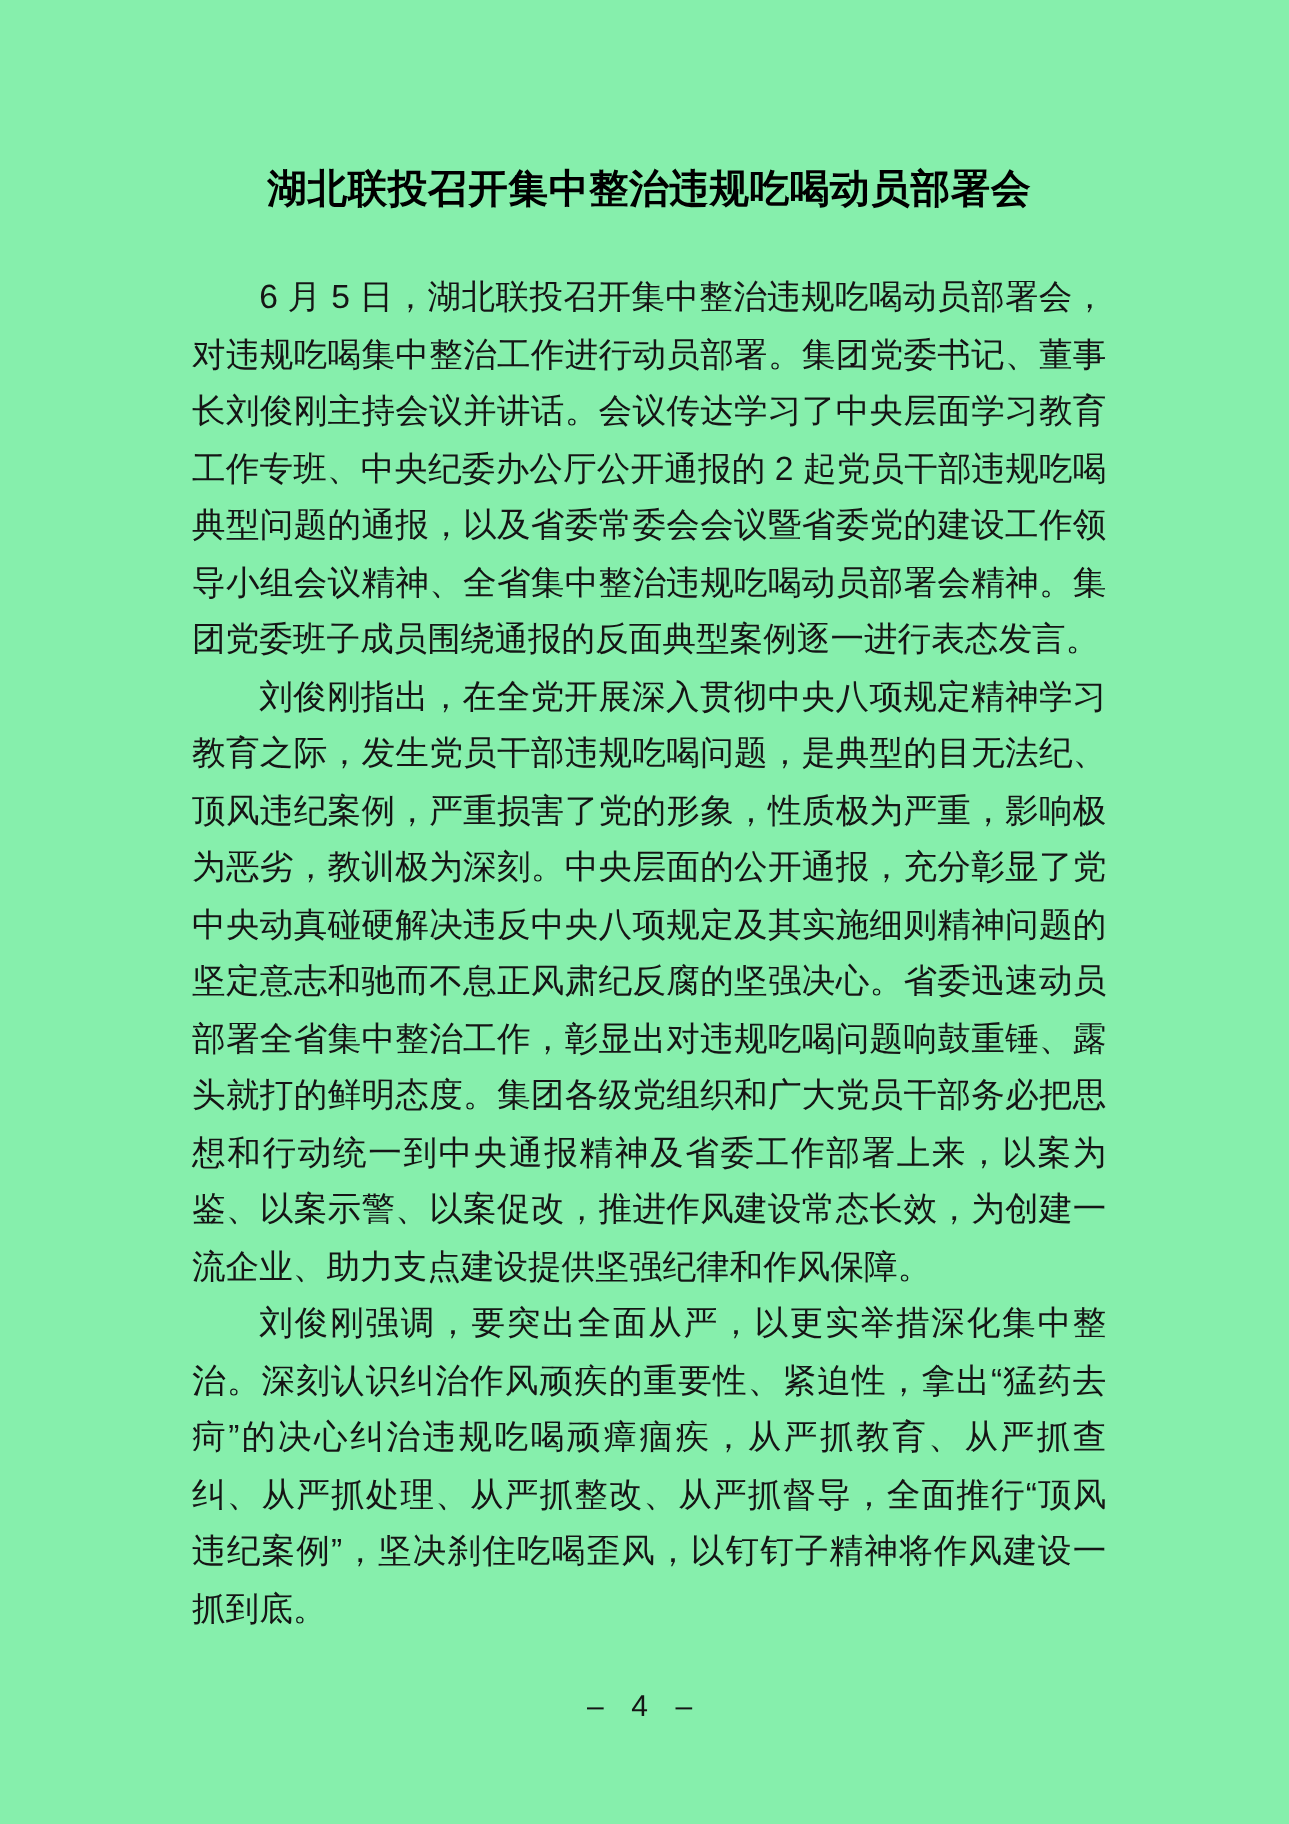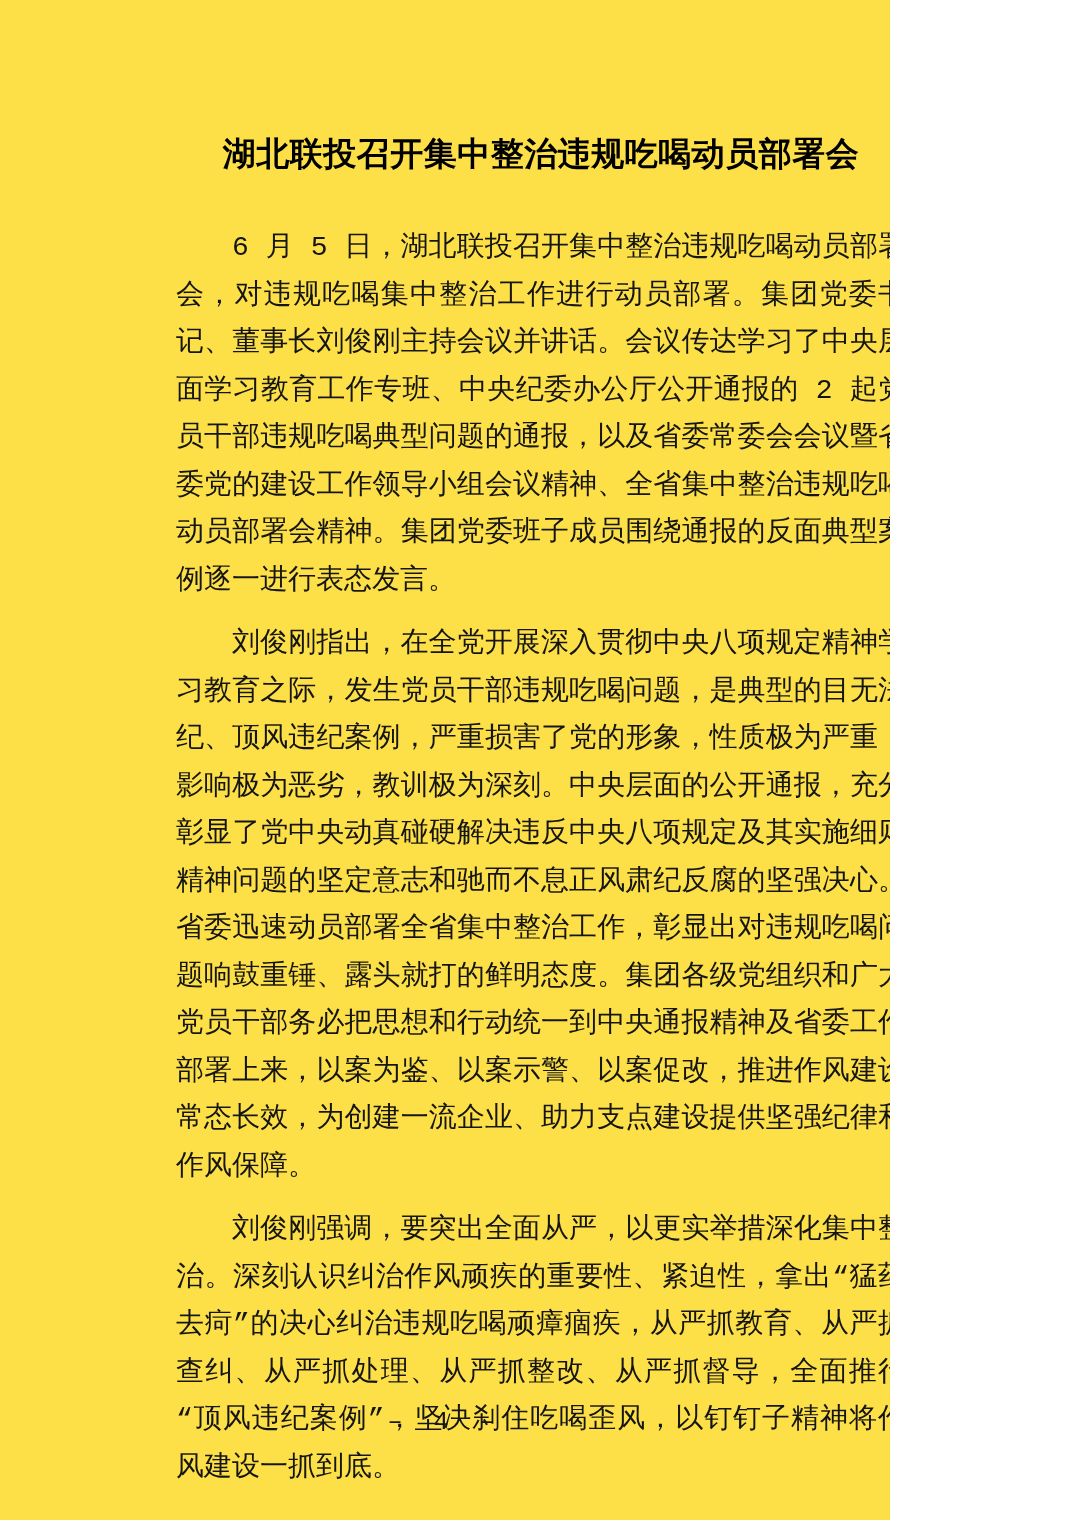--- a/index.html
+++ b/index.html
@@ -2,25 +2,25 @@
 <html lang="zh"><head>
 <meta charset="utf-8">
 <style>
   html, body {
     margin: 0;
     padding: 0;
     background: #ffffff;
   }
   .page {
     position: relative;
-    width: 890px;
+    width: 1074px;
     height: 1520px;
-    background: #fde047;
+    background: #86efac;
     color: #111111;
-    font-family: Liberation Mono, monospace;
+    font-family: Liberation Sans, sans-serif;
     overflow: hidden;
     box-sizing: border-box;
     padding-top: 137px;
   }
   .content {
     width: 762px;
     margin: 0 auto 0 160px;
   }
   .doc-title {
     font-size: 33px;
@@ -31,21 +31,21 @@
     margin: 0 0 47px 0;
     color: #000000;
   }
   .para {
     font-size: 28px;
     line-height: 47.5px;
     text-align: justify;
     text-justify: inter-ideograph;
     text-indent: 2em;
     word-break: break-all;
-    margin: 16px;
+    margin: 0;
     color: #151515;
   }
   .page-number {
     position: absolute;
     top: 1408px;
     left: 0;
     width: 100%;
     text-align: center;
     font-size: 25px;
     letter-spacing: 8px;

